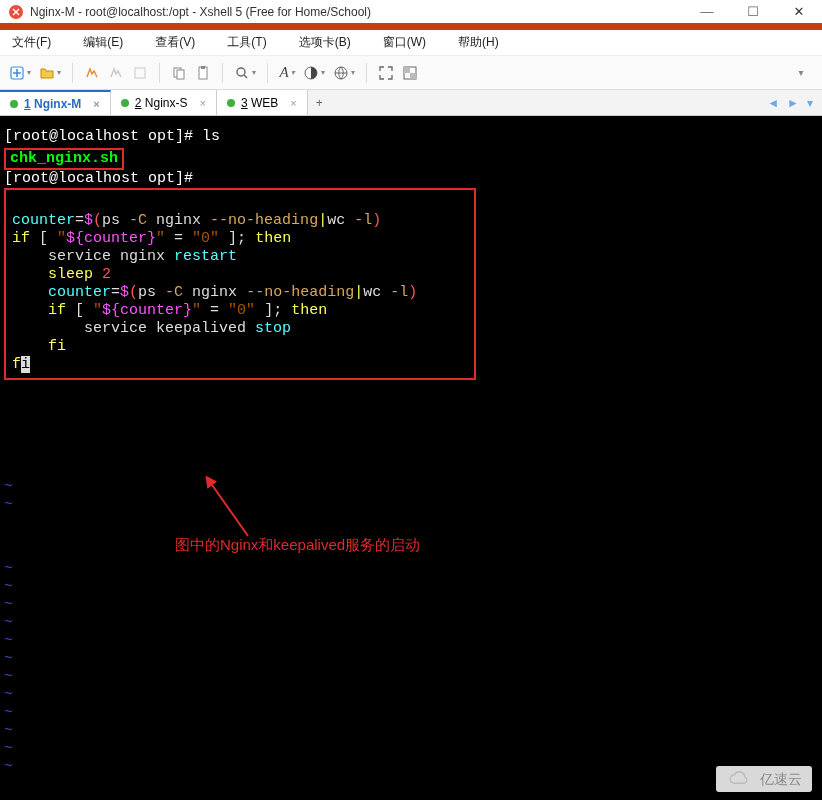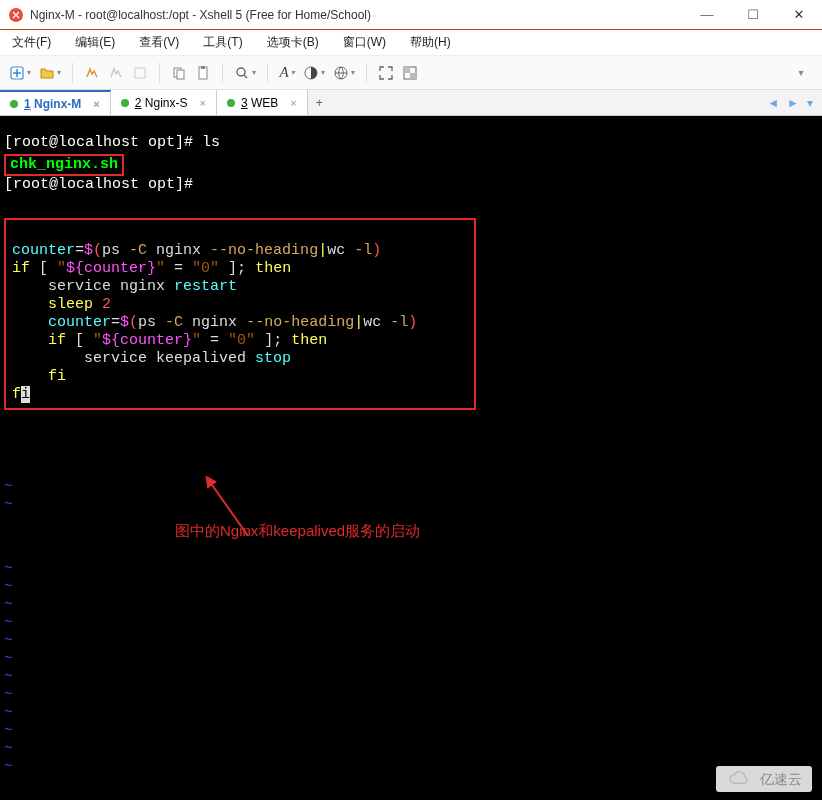--- a/index.html
+++ b/index.html
@@ -9,21 +9,21 @@
     font-size: 12px;
     background: #fff;
     width: 822px;
     height: 800px;
     overflow: hidden;
     position: relative;
   }
   .titlebar {
     height: 30px;
     background: #fff;
-    border-bottom: 1px solid #c2410c;
+    border-bottom: 7px solid #c2410c;
     display: flex;
     align-items: center;
     padding: 0 0 0 8px;
     color: #333;
   }
   .titlebar .app-icon {
     width: 16px; height: 16px; margin-right: 6px;
     display: inline-flex; align-items: center; justify-content: center;
   }
   .titlebar .title { flex: 1; font-size: 12px; }
@@ -32,21 +32,21 @@
     width: 46px; height: 30px;
     display: flex; align-items: center; justify-content: center;
     color: #666; font-size: 13px;
   }
   .win-btn.close { color: #333; }
   .menubar {
     height: 26px;
     padding: 0 6px;
     display: flex;
     align-items: center;
-    gap: 12px;
+    gap: 20px;
     border-bottom: 1px solid #eee;
   }
   .menu-item { padding: 3px 6px; color: #222; }
   .toolbar {
     height: 34px;
     border-bottom: 1px solid #ddd;
     display: flex;
     align-items: center;
     padding: 0 6px;
     gap: 4px;
@@ -93,21 +93,21 @@
   .tab-nav { margin-left:auto; display:flex; align-items:center; gap:2px; padding:0 6px; color:#6da9e6;}
   .tab-nav span { padding:0 3px; }
   .terminal {
     background: #000;
     color: #ddd;
     font-family: "Consolas", "Monaco", "Courier New", monospace;
     font-size: 15px;
     line-height: 18px;
     height: 684px;
     overflow: hidden;
-    padding: 18px 4px;
+    padding: 12px 4px;
     position: relative;
   }
   .prompt-line { color: #fff; }
   .boxed-file {
     display: inline-block;
     color: #00ff00;
     border: 2px solid #e12a2a;
     padding: 0 4px;
     margin-top: 2px;
     font-weight: bold;
@@ -116,21 +116,21 @@
   .c-blue { color:#5c78ff; }
   .c-yellow { color:#ffff55; }
   .c-cyan { color:#55ffff; }
   .c-red { color:#ff5555; }
   .c-brown { color:#aa5500; }
   .c-magenta { color:#ff55ff; }
   .c-orange { color:#d7a85a; }
   .c-dimblue { color:#0037da; }
   .code-box {
     border: 2px solid #e12a2a;
-    margin-top: 24px;
+    margin-top: 0;
     padding: 4px 6px;
     width: 472px;
   }
   pre.code { margin:0; font-family: inherit; font-size: inherit; line-height: inherit; white-space: pre; color:#ddd;}
   .tilde { color: #3f48cc; }
   .arrow-svg { position:absolute; pointer-events:none; }
   .annotation {
     position: absolute;
     color: #e12a2a;
     font-family: "Microsoft YaHei", sans-serif;
@@ -312,21 +312,21 @@
 
   <svg class="arrow-svg" style="left:200px; top:360px;" width="60" height="70">
     <defs>
         <marker id="ah" markerWidth="8" markerHeight="8" refX="2" refY="3" orient="auto">
           <path d="M0,0 L6,3 L0,6 z" fill="#e12a2a"></path>
         </marker>
       </defs>
     <line x1="48" y1="60" x2="10" y2="6" stroke="#e12a2a" stroke-width="2" marker-end="url(#ah)"></line>
   </svg>
 
-  <div class="annotation" style="left:175px; top:404px;">
+  <div class="annotation" style="left:175px; top:418px;">
     <div>图中的Nginx和keepalived服务的启动</div>
   </div>
 
   <div style="position:absolute; left:4px; top:362px;">
     <div class="tilde">~</div>
     <div class="tilde">~</div>
     <div style="height:46px"></div>
     <div class="tilde">~</div>
     <div class="tilde">~</div>
     <div class="tilde">~</div>

